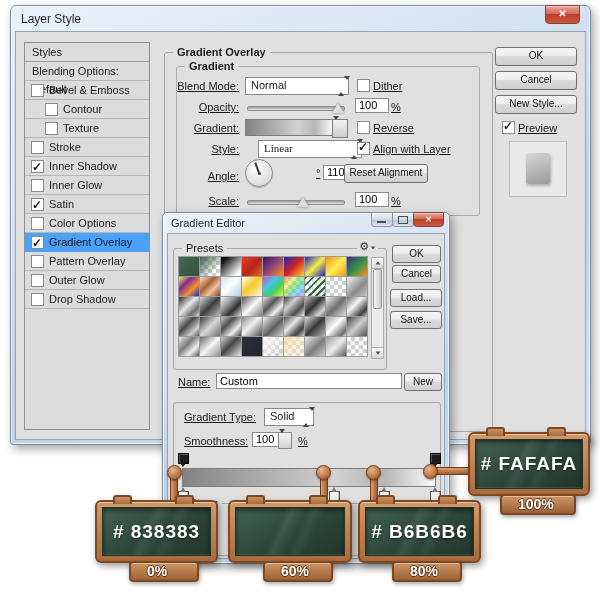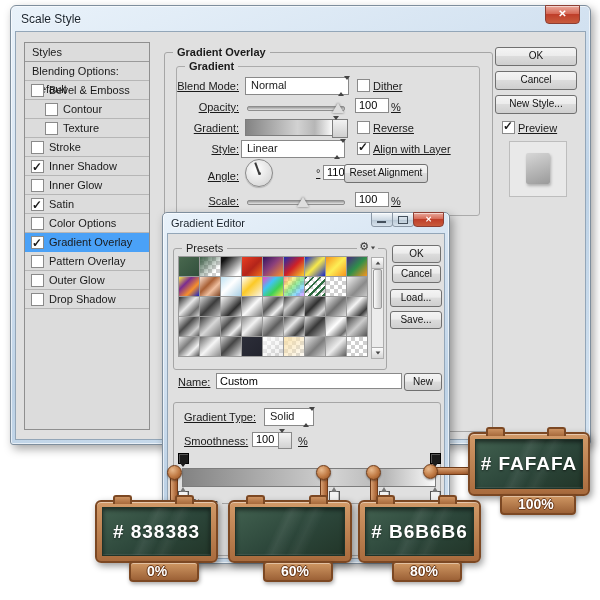--- a/index.html
+++ b/index.html
@@ -106,21 +106,21 @@
   .needle{position:absolute;left:12px;top:2px;width:1.5px;height:11px;background:#3c3c3c;transform-origin:bottom center;}
   .dialdot{position:absolute;left:11.5px;top:11.5px;width:3px;height:3px;border-radius:50%;background:#3c3c3c;}
   .frag{position:absolute;background:#fff;border:1px solid #9a9a9a;}
 </style>
 </head>
 <body>
 
 <div class="stage">
 
   <div class="win" style="left:10px;top:5px;width:579px;height:438px;z-index:1;">
-    <div class="win-title">Scale Style</div>
+    <div class="win-title">Layer Style</div>
     <div class="btn-close" style="right:10px;top:-1px;width:33px;height:17px;font-size:10px;line-height:16px;"><span>✕</span></div>
     <div class="win-body" style="left:4px;top:25px;width:569px;height:407px;">
 
       <div class="sidebar" style="left:8px;top:10px;width:124px;height:386px;">
         <div class="srow hdr">
           <span class="lbl">Styles</span>
         </div>
         <div id="styles-list">
             <div class="srow">
               <span class="lbl">Blending Options: Default</span>
@@ -205,21 +205,21 @@
 
           <span class="flabel" style="left:0;width:62px;top:55px;">Gradient:</span>
           <div style="position: absolute; left: 68px; top: 52px; width: 86px; height: 15px; border: 1px solid rgb(125, 125, 125); background: linear-gradient(to right, rgb(131, 131, 131) 0%, rgb(210, 210, 210) 60%, rgb(182, 182, 182) 80%, rgb(250, 250, 250) 100%);"></div>
           <div style="position:absolute;left:155px;top:52px;width:14px;height:17px;border:1px solid #7d7d7d;background:linear-gradient(#f2f2f2,#cfcfcf);">
             <i class="tri-dn" style="margin-top:7px;"></i>
           </div>
           <span class="cbx" style="left:180px;top:54px;"></span>
           <span class="flabel" style="left:196px;width:70px;top:55px;text-align:left;">Reverse</span>
 
           <span class="flabel" style="left:0;width:62px;top:76px;">Style:</span>
-          <div class="combo" style="left:64px;top:73px;width:102px;height:16px;">
+          <div class="combo" style="left:81px;top:73px;width:102px;height:16px;font-family:Liberation Serif, serif;">
             <span class="val">Linear</span>
             <span class="stepper"><i class="tri-up"></i><i class="tri-dn"></i></span>
           </div>
           <span class="cbx" style="left:180px;top:75px;">
               <span class="ck">✓</span>
             </span>
           <span class="flabel" style="left:196px;width:100px;top:76px;text-align:left;">Align with Layer</span>
 
           <span class="flabel" style="left:0;width:62px;top:103px;">Angle:</span>
           <div class="dial" style="left:68px;top:92px;">

